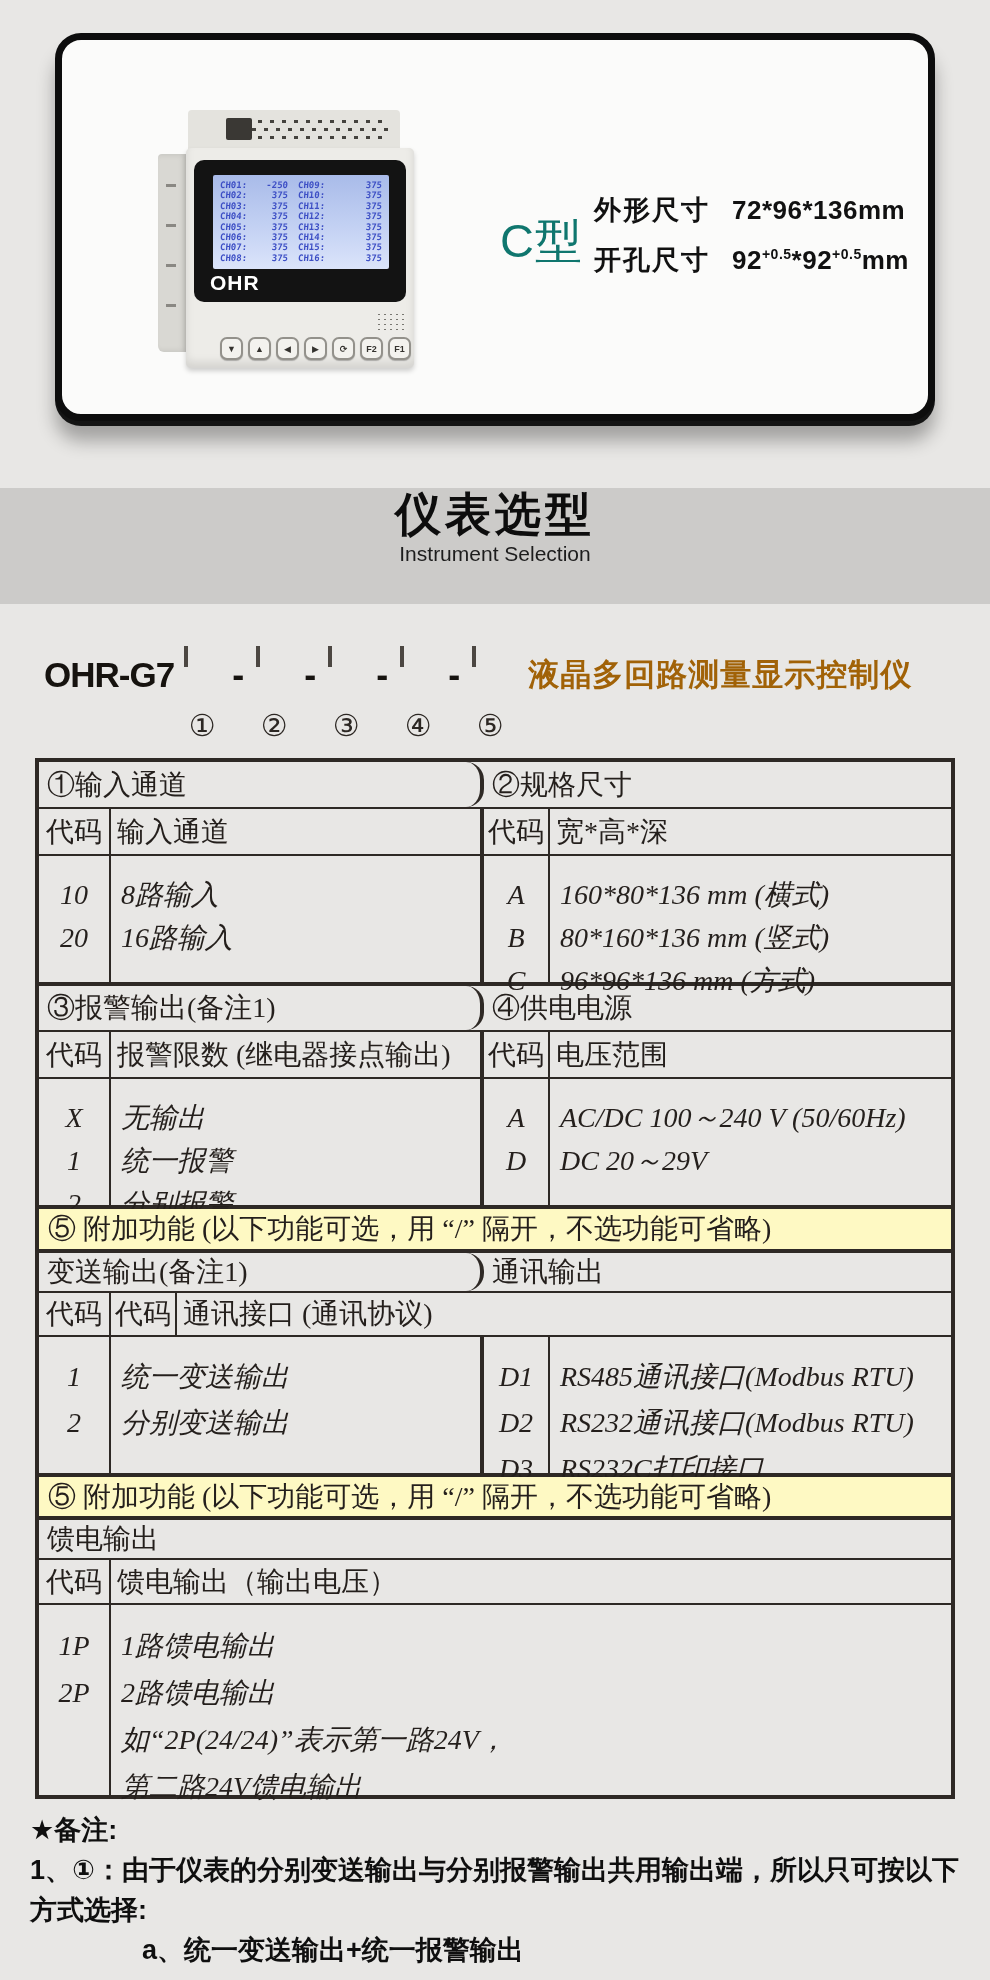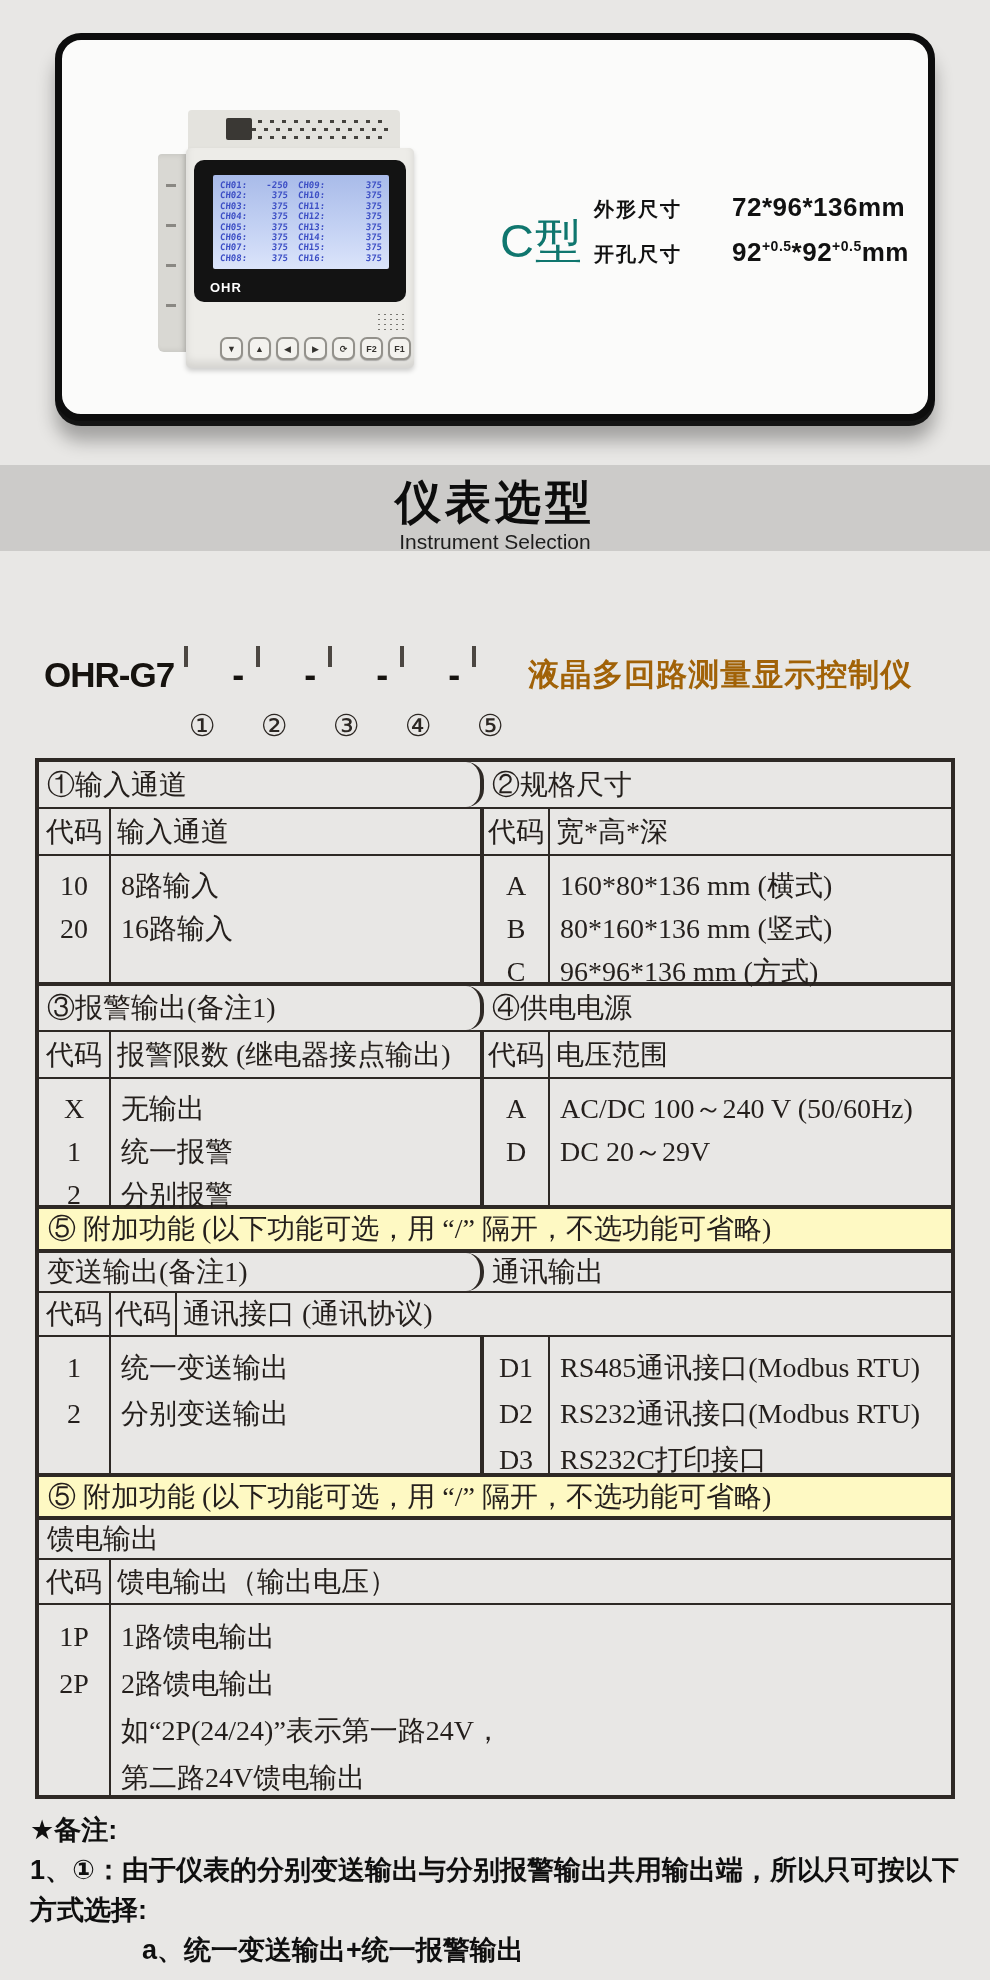--- a/index.html
+++ b/index.html
@@ -33,35 +33,35 @@
   .dev-main{position:absolute;left:28px;top:38px;width:228px;height:220px;background:#edece8;border-radius:5px;box-shadow:inset 0 -6px 8px rgba(0,0,0,.10), 0 3px 5px rgba(0,0,0,.18);}
   .dev-bezel{position:absolute;left:8px;top:12px;width:212px;height:142px;background:#131313;border-radius:10px;}
   .lcd{position:absolute;left:19px;top:15px;width:176px;height:94px;border-radius:2px;
     background:linear-gradient(180deg,#a9bbe9 0%,#c3d1f3 55%,#dbe4fa 100%);
     padding:5px 7px;box-sizing:border-box;}
   .lcd-row{display:flex;font-family:"DejaVu Sans Mono",monospace;font-weight:bold;font-size:9px;line-height:10.4px;color:#3d4fc5;transform:skewX(-5deg);}
   .lcd-row .l{width:34px;}
   .lcd-row .lv{width:34px;text-align:right;margin-right:10px;}
   .lcd-row .r{width:34px;}
   .lcd-row .rv{flex:1;text-align:right;}
-  .ohr-logo{position:absolute;left:16px;bottom:7px;color:#ffffff;font-weight:900;font-size:13px;letter-spacing:1px;font-family:"Liberation Sans",sans-serif;}
+  .ohr-logo{position:absolute;left:16px;bottom:7px;color:#ffffff;font-weight:900;font-size:21px;letter-spacing:1px;font-family:"Liberation Sans",sans-serif;}
   .speaker{position:absolute;right:10px;top:164px;width:28px;height:22px;
     background-image:radial-gradient(#787771 1.1px,transparent 1.3px);background-size:6px 5px;}
   .btn-row{position:absolute;left:34px;bottom:8px;display:flex;gap:5px;}
   .dev-btn{width:23px;height:23px;background:#f3f2ee;border:2px solid #93918b;border-radius:7px;
     display:flex;align-items:center;justify-content:center;font-size:9px;font-weight:bold;color:#34322e;
     box-sizing:border-box;box-shadow:0 1px 1px rgba(0,0,0,.25);}
   .model-type{position:absolute;left:438px;top:170px;font-size:47px;color:#0f766e;letter-spacing:1px;}
   .specs{position:absolute;left:532px;top:152px;width:330px;}
   .spec-row{display:flex;align-items:baseline;margin-bottom:14px;}
-  .spec-label{width:138px;font-weight:bold;font-size:20px;letter-spacing:2px;color:#111;}
+  .spec-label{width:138px;font-weight:bold;font-size:27px;letter-spacing:2px;color:#111;}
   .spec-value{font-weight:bold;font-size:26px;letter-spacing:0.5px;color:#111;}
   .spec-value sup{font-size:14px;font-weight:bold;}
   
-  .banner{position:absolute;left:0;top:465px;width:990px;height:86px;background:#cccbc9;text-align:center;box-sizing:border-box;padding-top:11px;}
+  .banner{position:absolute;left:0;top:488px;width:990px;height:116px;background:#cccbc9;text-align:center;box-sizing:border-box;}
   .banner-title{font-size:46px;font-weight:bold;letter-spacing:4px;color:#0d0d0d;line-height:52px;}
   .banner-sub{font-size:21px;color:#1d1d1d;line-height:26px;margin-top:1px;}
   
   .model-line{position:absolute;left:44px;top:646px;display:flex;align-items:center;height:58px;}
   .model-prefix{font-weight:bold;font-size:35px;letter-spacing:-1px;color:#16130f;margin-right:10px;font-family:"Liberation Sans",sans-serif;}
   .box-col{position:relative;width:36px;height:54px;flex:none;}
   .code-box{width:36px;height:54px;box-sizing:border-box;border:2px solid #4c4742;background:#f6f5f3;}
   .circ-num{position:absolute;top:60px;left:50%;transform:translateX(-50%);font-size:30px;color:#2c2723;font-family:"Liberation Serif",serif;}
   .dash{font-weight:bold;font-size:36px;color:#16130f;margin:0 12px;line-height:54px;}
   .model-desc{font-weight:bold;font-size:31px;color:#a16207;margin-left:20px;letter-spacing:1px;}
@@ -76,21 +76,21 @@
   .hcell{display:flex;align-items:center;padding:0 8px;}
   .half-l{width:445px;border-right:4px solid #2e2925;flex:none;border-radius:18px;}
   .half-r{flex:1;}
   .code{width:72px;flex:none;border-right:2px solid #2e2925;display:flex;align-items:center;justify-content:center;padding:0;}
   .desc-l{width:373px;flex:none;border-right:4px solid #2e2925;display:flex;align-items:center;padding:0 6px;}
   .code-r{width:66px;flex:none;border-right:2px solid #2e2925;display:flex;align-items:center;justify-content:center;padding:0;}
   .desc-r{flex:1;display:flex;align-items:center;padding:0 6px;}
   .full{flex:1;display:flex;align-items:center;padding:0 9px;background:#fef9c3;}
   .full-plain{flex:1;display:flex;align-items:center;padding:0 8px;}
   
-  .data .code,.data .desc-l,.data .code-r,.data .desc-r{display:block;white-space:pre-line;padding-top:8px;}
+  .data .code,.data .desc-l,.data .code-r,.data .desc-r{display:block;white-space:pre-line;padding-top:17px;font-style:italic;}
   .data .code,.data .code-r{text-align:center;}
   .data .desc-l,.data .desc-r{padding-left:10px;padding-right:6px;}
   .lh43 .code,.lh43 .desc-l,.lh43 .code-r,.lh43 .desc-r{line-height:43px;}
   .lh46 .code,.lh46 .desc-l,.lh46 .code-r,.lh46 .desc-r{line-height:46px;}
   .lh47 .code,.lh47 .desc-l,.lh47 .code-r,.lh47 .desc-r{line-height:47px;}
   .h47{height:47px;} .h46{height:46px;justify-content:center;} .h48{height:47px;} .h44{height:44px;}
   .h40{height:40px;} .h43{height:43px;} .h45{height:45px;}
   .d130{height:130px;} .d140{height:140px;} .d190{height:190px;}
   
   .notes{position:absolute;left:30px;top:1810px;width:935px;font-weight:bold;font-size:27px;color:#0f0f0f;}

